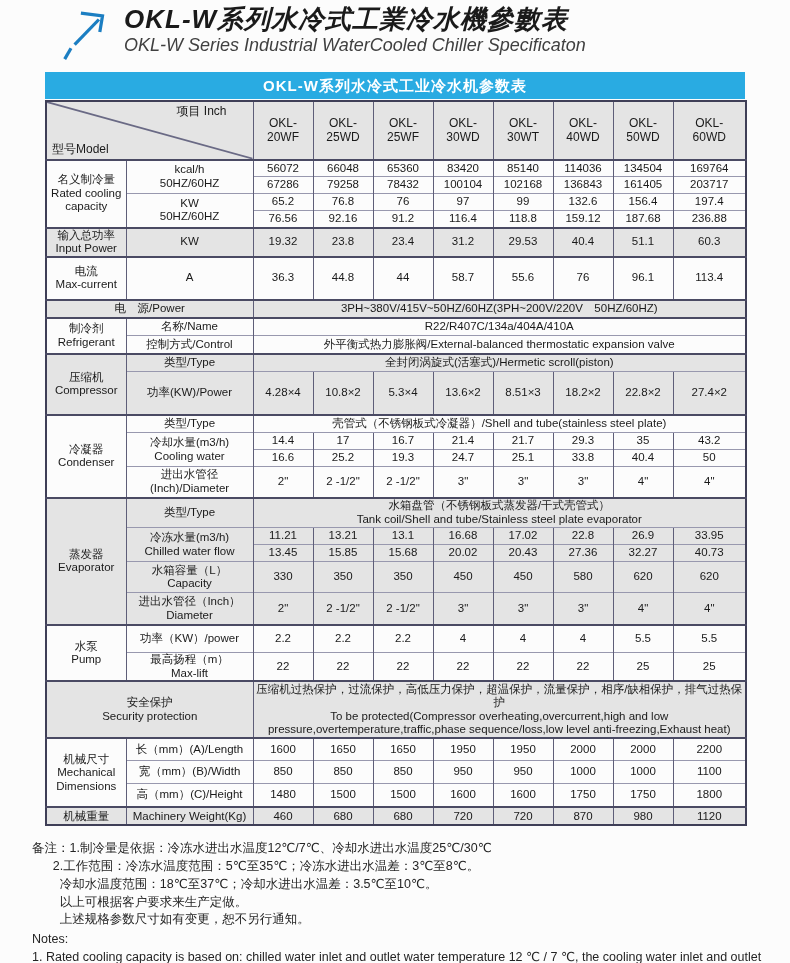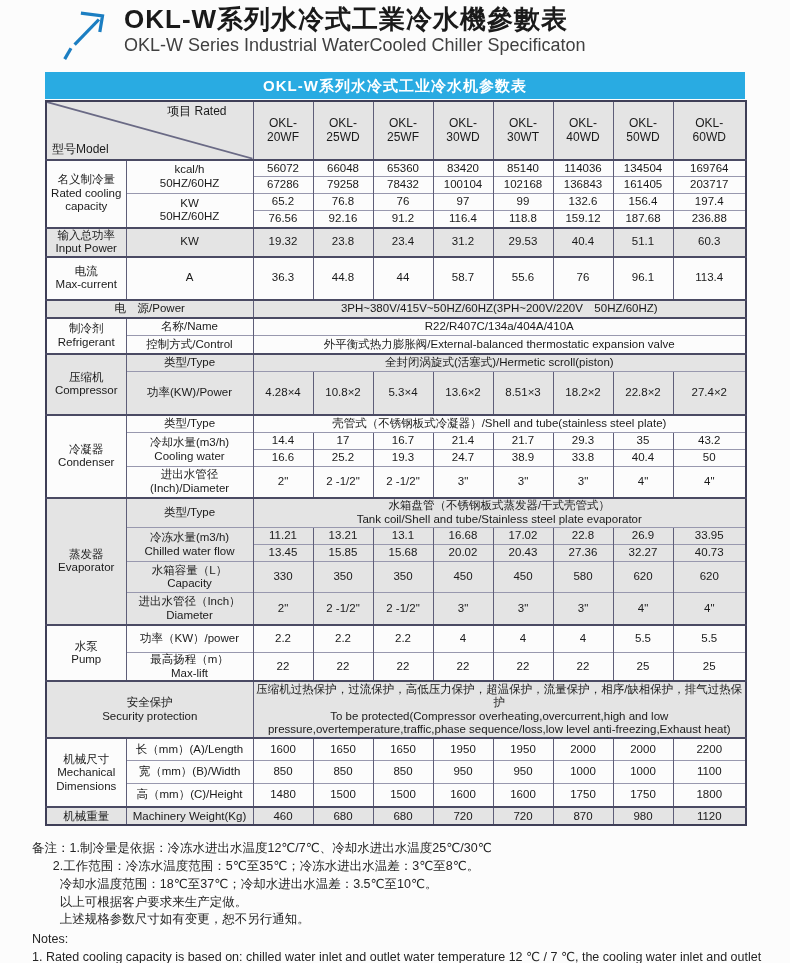--- a/index.html
+++ b/index.html
@@ -4,21 +4,21 @@
 <style>
   html,body{margin:0;padding:0;}
   body{
     width:790px;height:963px;background:#fcfcfc;
     font-family:"Liberation Sans","DejaVu Sans",sans-serif;
     color:#1a1a1a;overflow:hidden;
   }
   .page{width:790px;height:963px;position:relative;}
 
   
-  .doc-header{display:flex;align-items:flex-start;padding:4px 0 0 62px;height:62px;}
+  .doc-header{display:flex;align-items:flex-start;padding:4px 0 0 62px;height:62px;font-style:italic;}
   .logo{width:54px;height:58px;flex:0 0 54px;margin-right:8px;}
   .titles{padding-top:1px;}
   .title-zh{font-size:26px;font-weight:bold;letter-spacing:1px;line-height:1.15;}
   .title-en{font-size:18px;font-weight:500;line-height:1.2;color:#404040;}
 
   
   .banner{
     margin:6px 0 0 45px;width:700px;height:27px;box-sizing:border-box;
     background:#29abe2;color:#ffffff;font-size:15px;font-weight:bold;
     text-align:center;line-height:27px;letter-spacing:1px;
@@ -92,21 +92,21 @@
         <col style="width:73px">
     </colgroup>
 
     <tbody>
         <tr class="model-row gray r32">
       <td colspan="2" class="corner">
         <svg class="diag" viewBox="0 0 207 32" preserveAspectRatio="none">
           <line x1="0" y1="0" x2="207" y2="32" stroke="#6a6a85" stroke-width="1"></line>
         </svg>
         <span class="corner-model">型号Model</span>
-        <span class="corner-items">项目 Rated</span>
+        <span class="corner-items">项目 Inch</span>
       </td>
     <td>OKL-
 20WF</td>
           <td>OKL-
 25WD</td>
           <td>OKL-
 25WF</td>
           <td>OKL-
 30WD</td>
           <td>OKL-
@@ -245,21 +245,21 @@
           <td>21.7</td>
           <td>29.3</td>
           <td>35</td>
           <td>43.2</td>
         </tr>
     <tr class="r17">
           <td>16.6</td>
           <td>25.2</td>
           <td>19.3</td>
           <td>24.7</td>
-          <td>38.9</td>
+          <td>25.1</td>
           <td>33.8</td>
           <td>40.4</td>
           <td>50</td>
         </tr>
     <tr class="r31">
       <td class="item">进出水管径
 (Inch)/Diameter</td>
     <td>2"</td>
           <td>2 -1/2"</td>
           <td>2 -1/2"</td>

